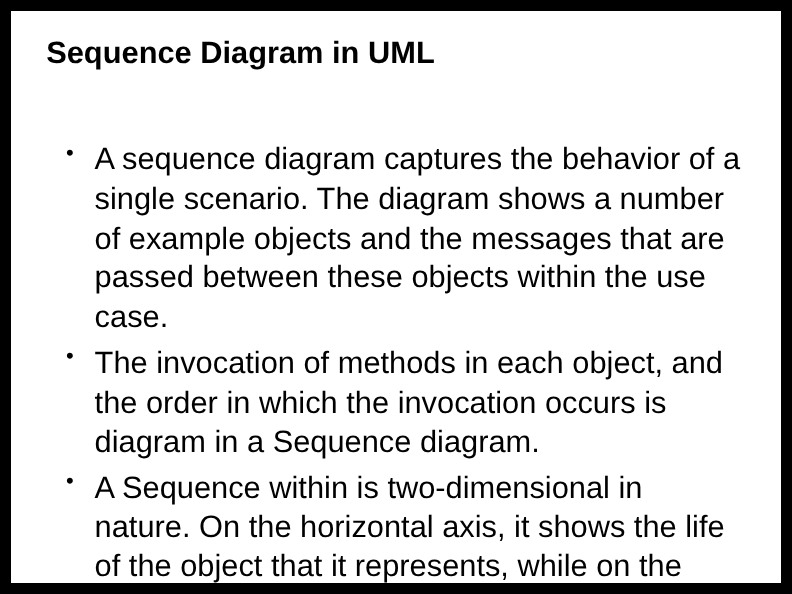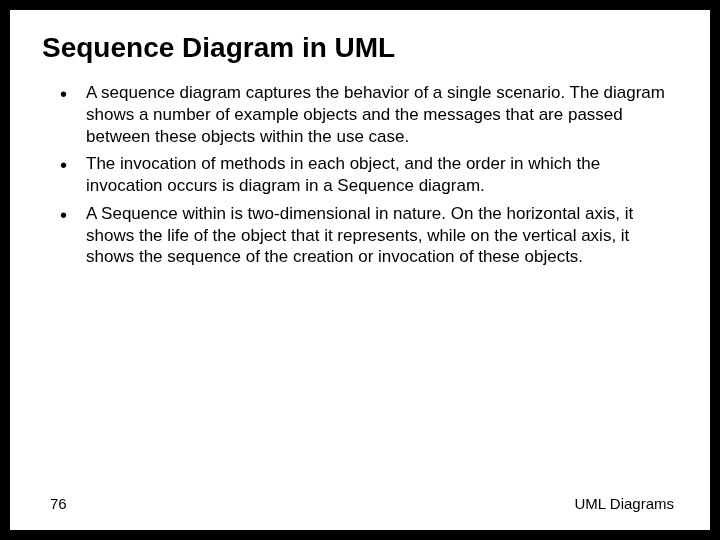--- a/index.html
+++ b/index.html
@@ -1,15 +1,15 @@
 <!DOCTYPE html>
 <html><head>
   <meta charset="utf-8">
   <style>
-    * { margin: 0; padding: 0; box-sizing: border-box; }
+    * { margin: 0; padding: 0; box-sizing: border-box; gap: 45px; }
     body {
       width: 720px;
       height: 540px;
       background: #000;
       padding: 10px;
       font-family: Arial, Helvetica, sans-serif;
     }
     .slide {
       width: 100%;
       height: 100%;
@@ -26,21 +26,21 @@
       margin-bottom: 18px;
     }
     .content {
       flex: 1;
       padding-left: 18px;
     }
     ul {
       list-style: none;
     }
     li {
-      font-size: 17px;
+      font-size: 28px;
       line-height: 1.28;
       color: #000;
       margin-bottom: 6px;
       padding-left: 26px;
       position: relative;
     }
     li::before {
       content: "•";
       position: absolute;
       left: 0;

